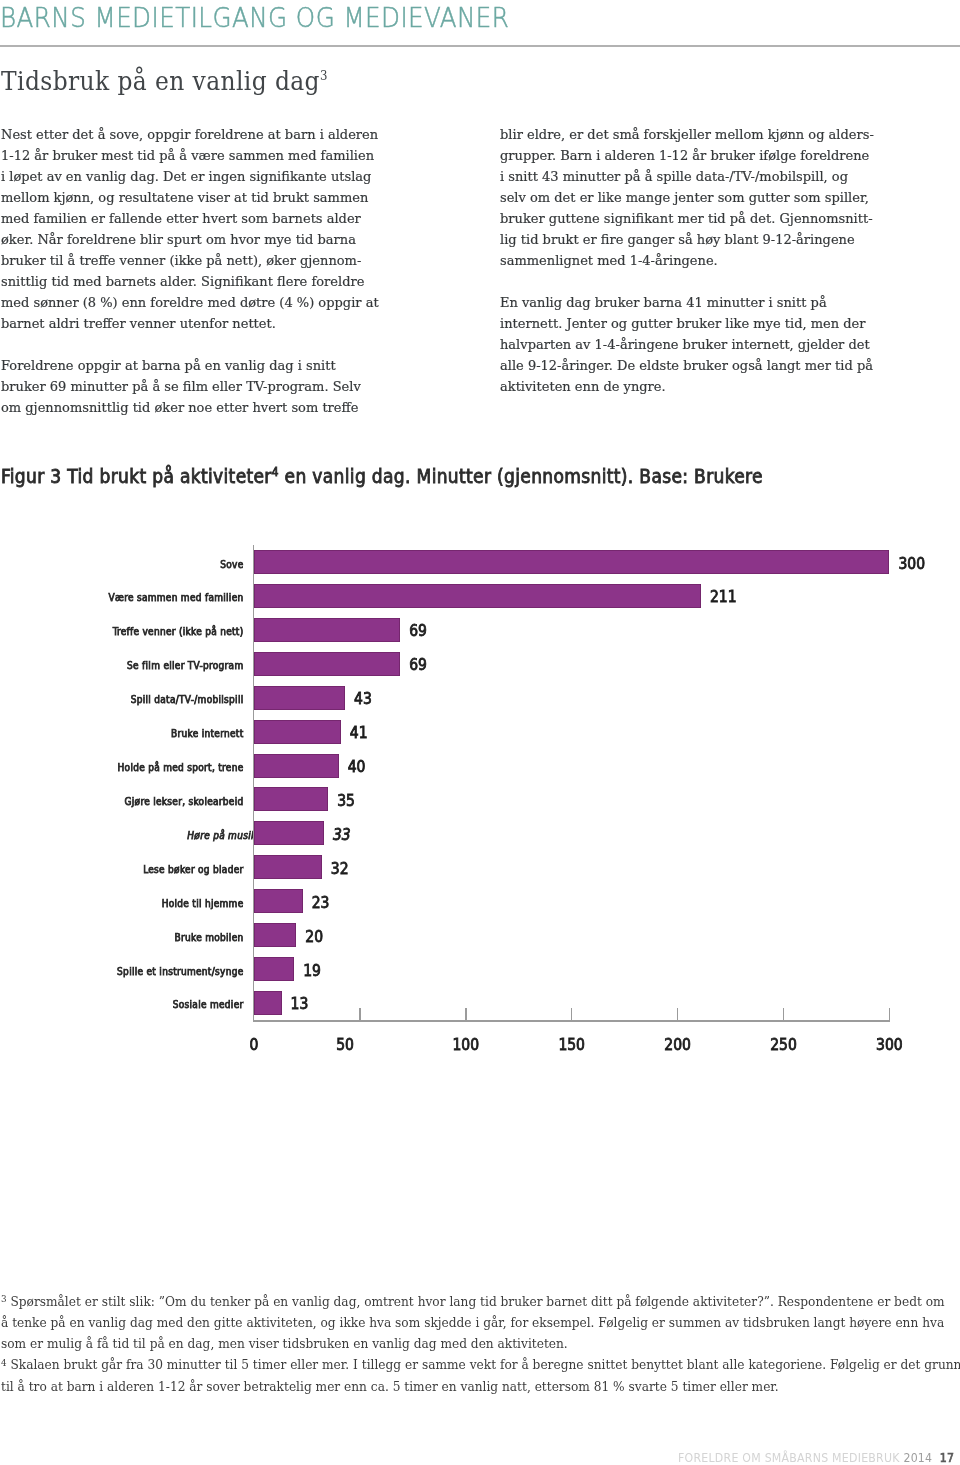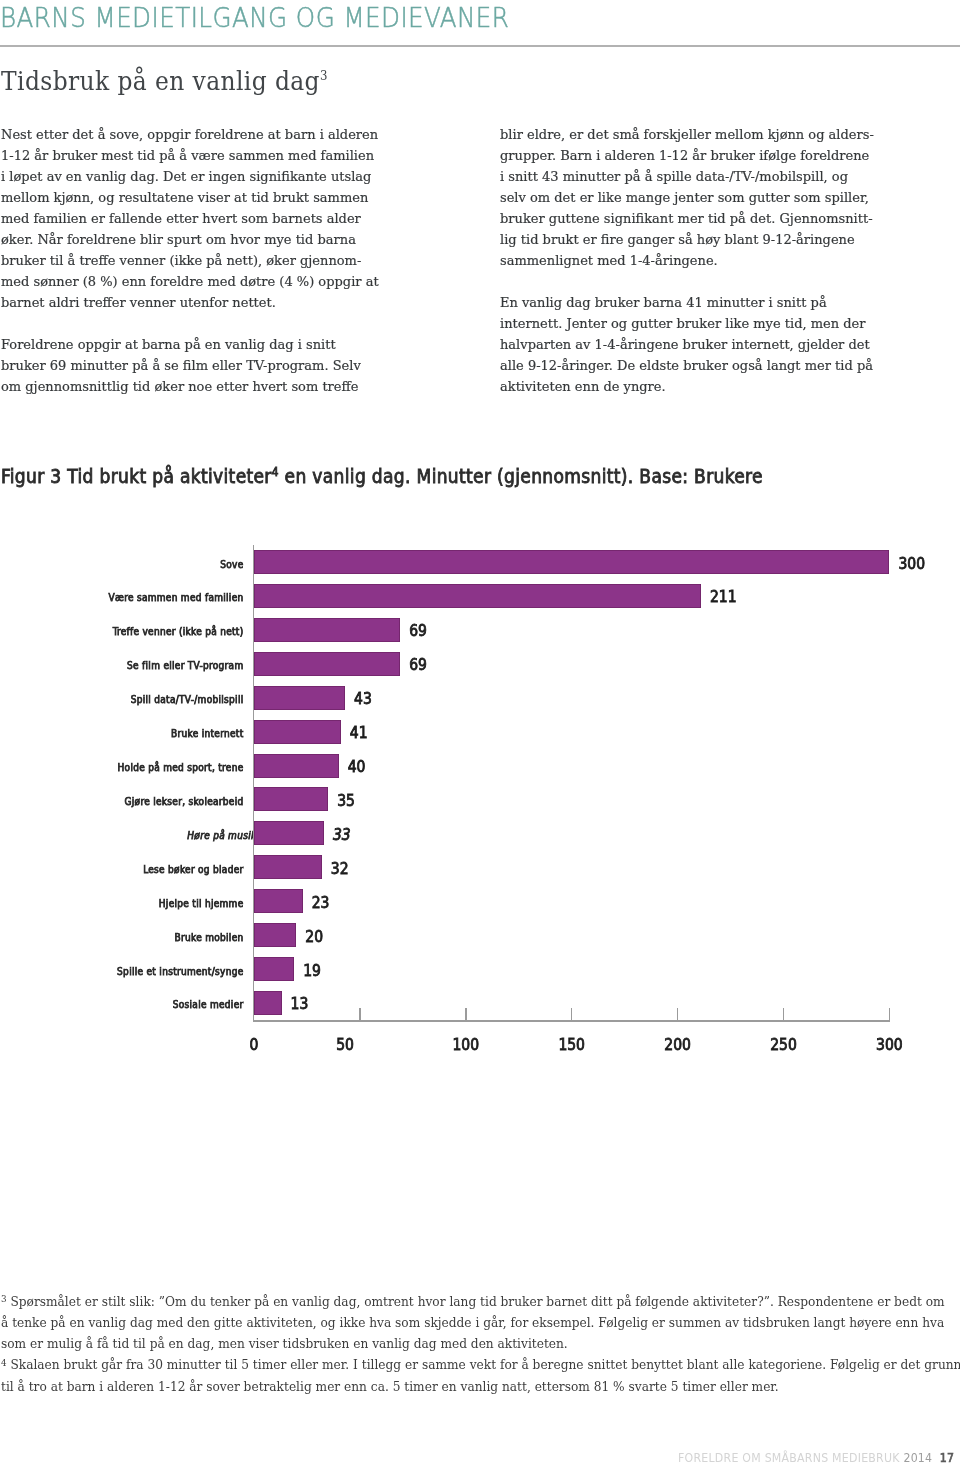--- a/index.html
+++ b/index.html
@@ -43,20 +43,21 @@
 
   <div class="col colL" id="colL">
       <p>
         <span class="tl">Nest etter det å sove, oppgir foreldrene at barn i alderen</span>
         <span class="tl">1-12 år bruker mest tid på å være sammen med familien</span>
         <span class="tl">i løpet av en vanlig dag. Det er ingen signifikante utslag</span>
         <span class="tl">mellom kjønn, og resultatene viser at tid brukt sammen</span>
         <span class="tl">med familien er fallende etter hvert som barnets alder</span>
         <span class="tl">øker. Når foreldrene blir spurt om hvor mye tid barna</span>
         <span class="tl">bruker til å treffe venner (ikke på nett), øker gjennom-</span>
+        <span class="tl">snittlig tid med barnets alder. Signifikant flere foreldre</span>
         <span class="tl">med sønner (8 %) enn foreldre med døtre (4 %) oppgir at</span>
         <span class="tl">barnet aldri treffer venner utenfor nettet.</span>
       </p>
       <p>
         <span class="tl">Foreldrene oppgir at barna på en vanlig dag i snitt</span>
         <span class="tl">bruker 69 minutter på å se film eller TV-program. Selv</span>
         <span class="tl">om gjennomsnittlig tid øker noe etter hvert som treffe</span>
       </p>
     </div>
   <div class="col colR" id="colR">
@@ -104,21 +105,21 @@
       <div class="vallabel" style="left: 347.72px; top: 220.02px;">40</div>
       <div class="catlabel" style="right: 716.5px; top: 253.94px;">Gjøre lekser, skolearbeid</div>
       <div class="bar" style="left: 254px; top: 247.44px; width: 74.13px; height: 24px; background: rgb(140, 52, 137);"></div>
       <div class="vallabel" style="left: 337.13px; top: 253.94px;">35</div>
       <div class="catlabel" style="right: 698px; top: 287.86px; font-style: italic;">Høre på musikk</div>
       <div class="bar" style="left: 254px; top: 281.36px; width: 69.894px; height: 24px; background: rgb(140, 52, 137);"></div>
       <div class="vallabel" style="left: 332.894px; top: 287.86px; font-style: italic;">33</div>
       <div class="catlabel" style="right: 716.5px; top: 321.78px;">Lese bøker og blader</div>
       <div class="bar" style="left: 254px; top: 315.28px; width: 67.776px; height: 24px; background: rgb(140, 52, 137);"></div>
       <div class="vallabel" style="left: 330.776px; top: 321.78px;">32</div>
-      <div class="catlabel" style="right: 716.5px; top: 355.7px;">Hjelpe til hjemme</div>
+      <div class="catlabel" style="right: 716.5px; top: 355.7px;">Holde til hjemme</div>
       <div class="bar" style="left: 254px; top: 349.2px; width: 48.714px; height: 24px; background: rgb(140, 52, 137);"></div>
       <div class="vallabel" style="left: 311.714px; top: 355.7px;">23</div>
       <div class="catlabel" style="right: 716.5px; top: 389.62px;">Bruke mobilen</div>
       <div class="bar" style="left: 254px; top: 383.12px; width: 42.36px; height: 24px; background: rgb(140, 52, 137);"></div>
       <div class="vallabel" style="left: 305.36px; top: 389.62px;">20</div>
       <div class="catlabel" style="right: 716.5px; top: 423.54px;">Spille et instrument/synge</div>
       <div class="bar" style="left: 254px; top: 417.04px; width: 40.242px; height: 24px; background: rgb(140, 52, 137);"></div>
       <div class="vallabel" style="left: 303.242px; top: 423.54px;">19</div>
       <div class="catlabel" style="right: 716.5px; top: 457.46px;">Sosiale medier</div>
       <div class="bar" style="left: 254px; top: 450.96px; width: 27.534px; height: 24px; background: rgb(140, 52, 137);"></div>

